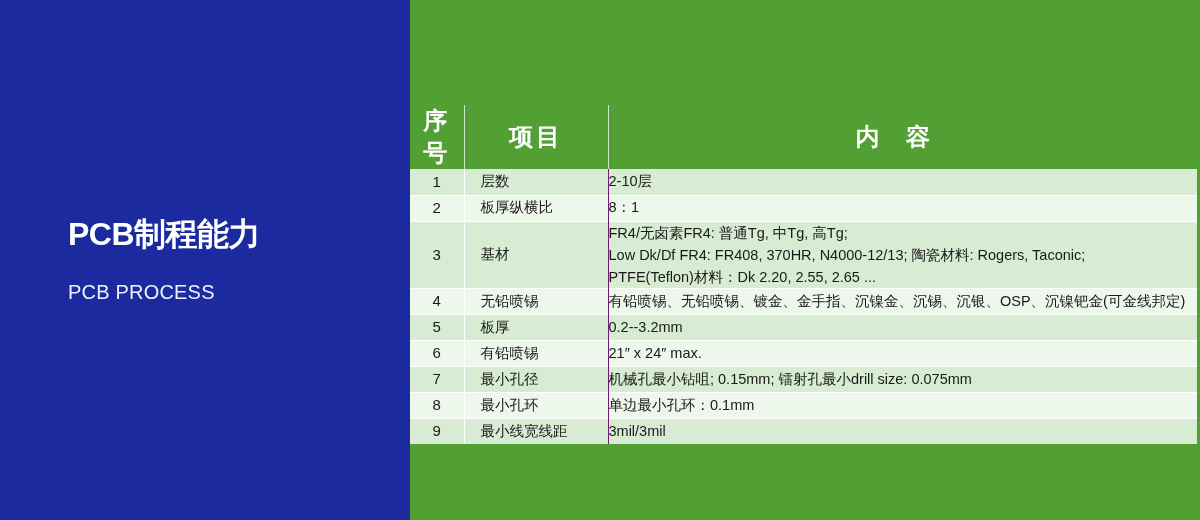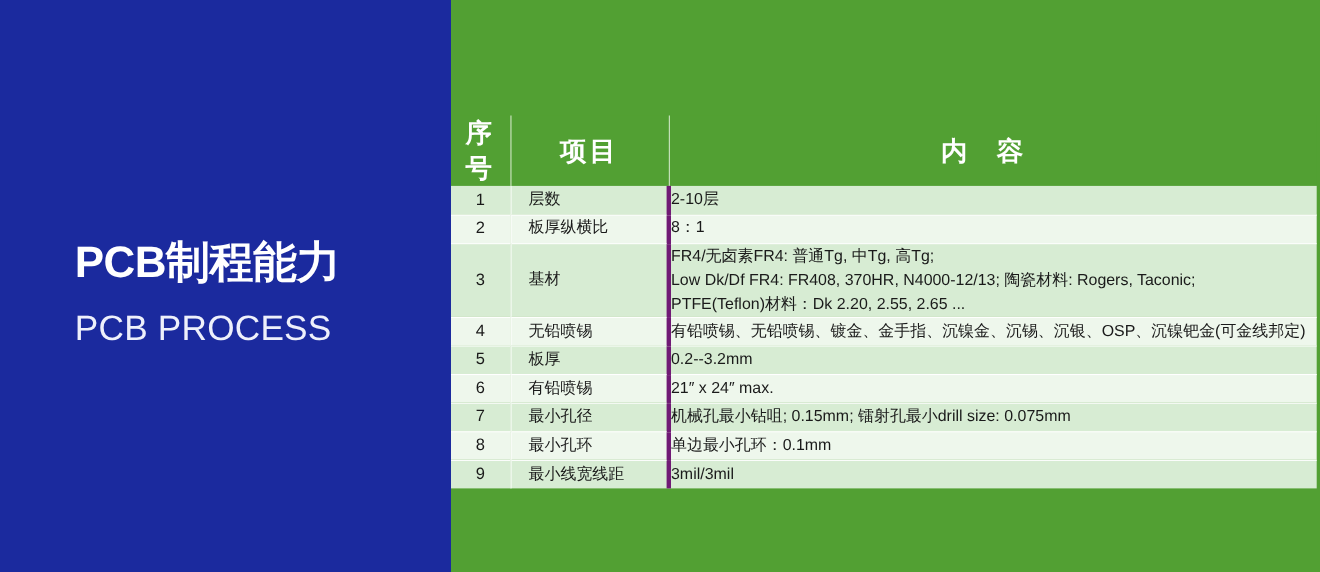--- a/index.html
+++ b/index.html
@@ -27,30 +27,30 @@
     background: #1b2a9e;
     box-sizing: border-box;
   }
   #title-block {
     position: absolute;
     left: 68px;
     top: 218px;
     width: 330px;
   }
   #title-cn {
-    font-size: 40px;
+    font-size: 32px;
     font-weight: bold;
     color: #ffffff;
     line-height: 1.05;
     letter-spacing: -0.5px;
     white-space: nowrap;
   }
   #title-en {
-    margin-top: 18px;
-    font-size: 32px;
+    margin-top: 28px;
+    font-size: 20px;
     font-weight: normal;
     color: #eef0fb;
     line-height: 1.28;
     letter-spacing: 0.2px;
   }
   
   #right-panel {
     position: absolute;
     left: 410px; top: 0;
     width: 790px;
@@ -102,21 +102,21 @@
   #spec-table tbody tr.odd td  { background: #d7ecd3; }
   #spec-table tbody tr.even td { background: #eef7ec; }
 
   #spec-table tbody td.col-no {
     text-align: center;
     font-size: 15px;
     border-right: 1px solid #ffffff;
   }
   #spec-table tbody td.col-item {
     padding-left: 16px;
-    border-right: 4px solid #701a75;
+    border-right: 1px solid #701a75;
   }
   #spec-table tbody td.col-cont {
     padding-right: 4px;
     white-space: pre-line;
   }
   #spec-table tbody tr { height: 26px; }
   #spec-table tbody tr.tall { height: 64px; }
   #spec-table tbody tr.tall td.col-cont { line-height: 1.52; margin-top: 16px; }
 
   

